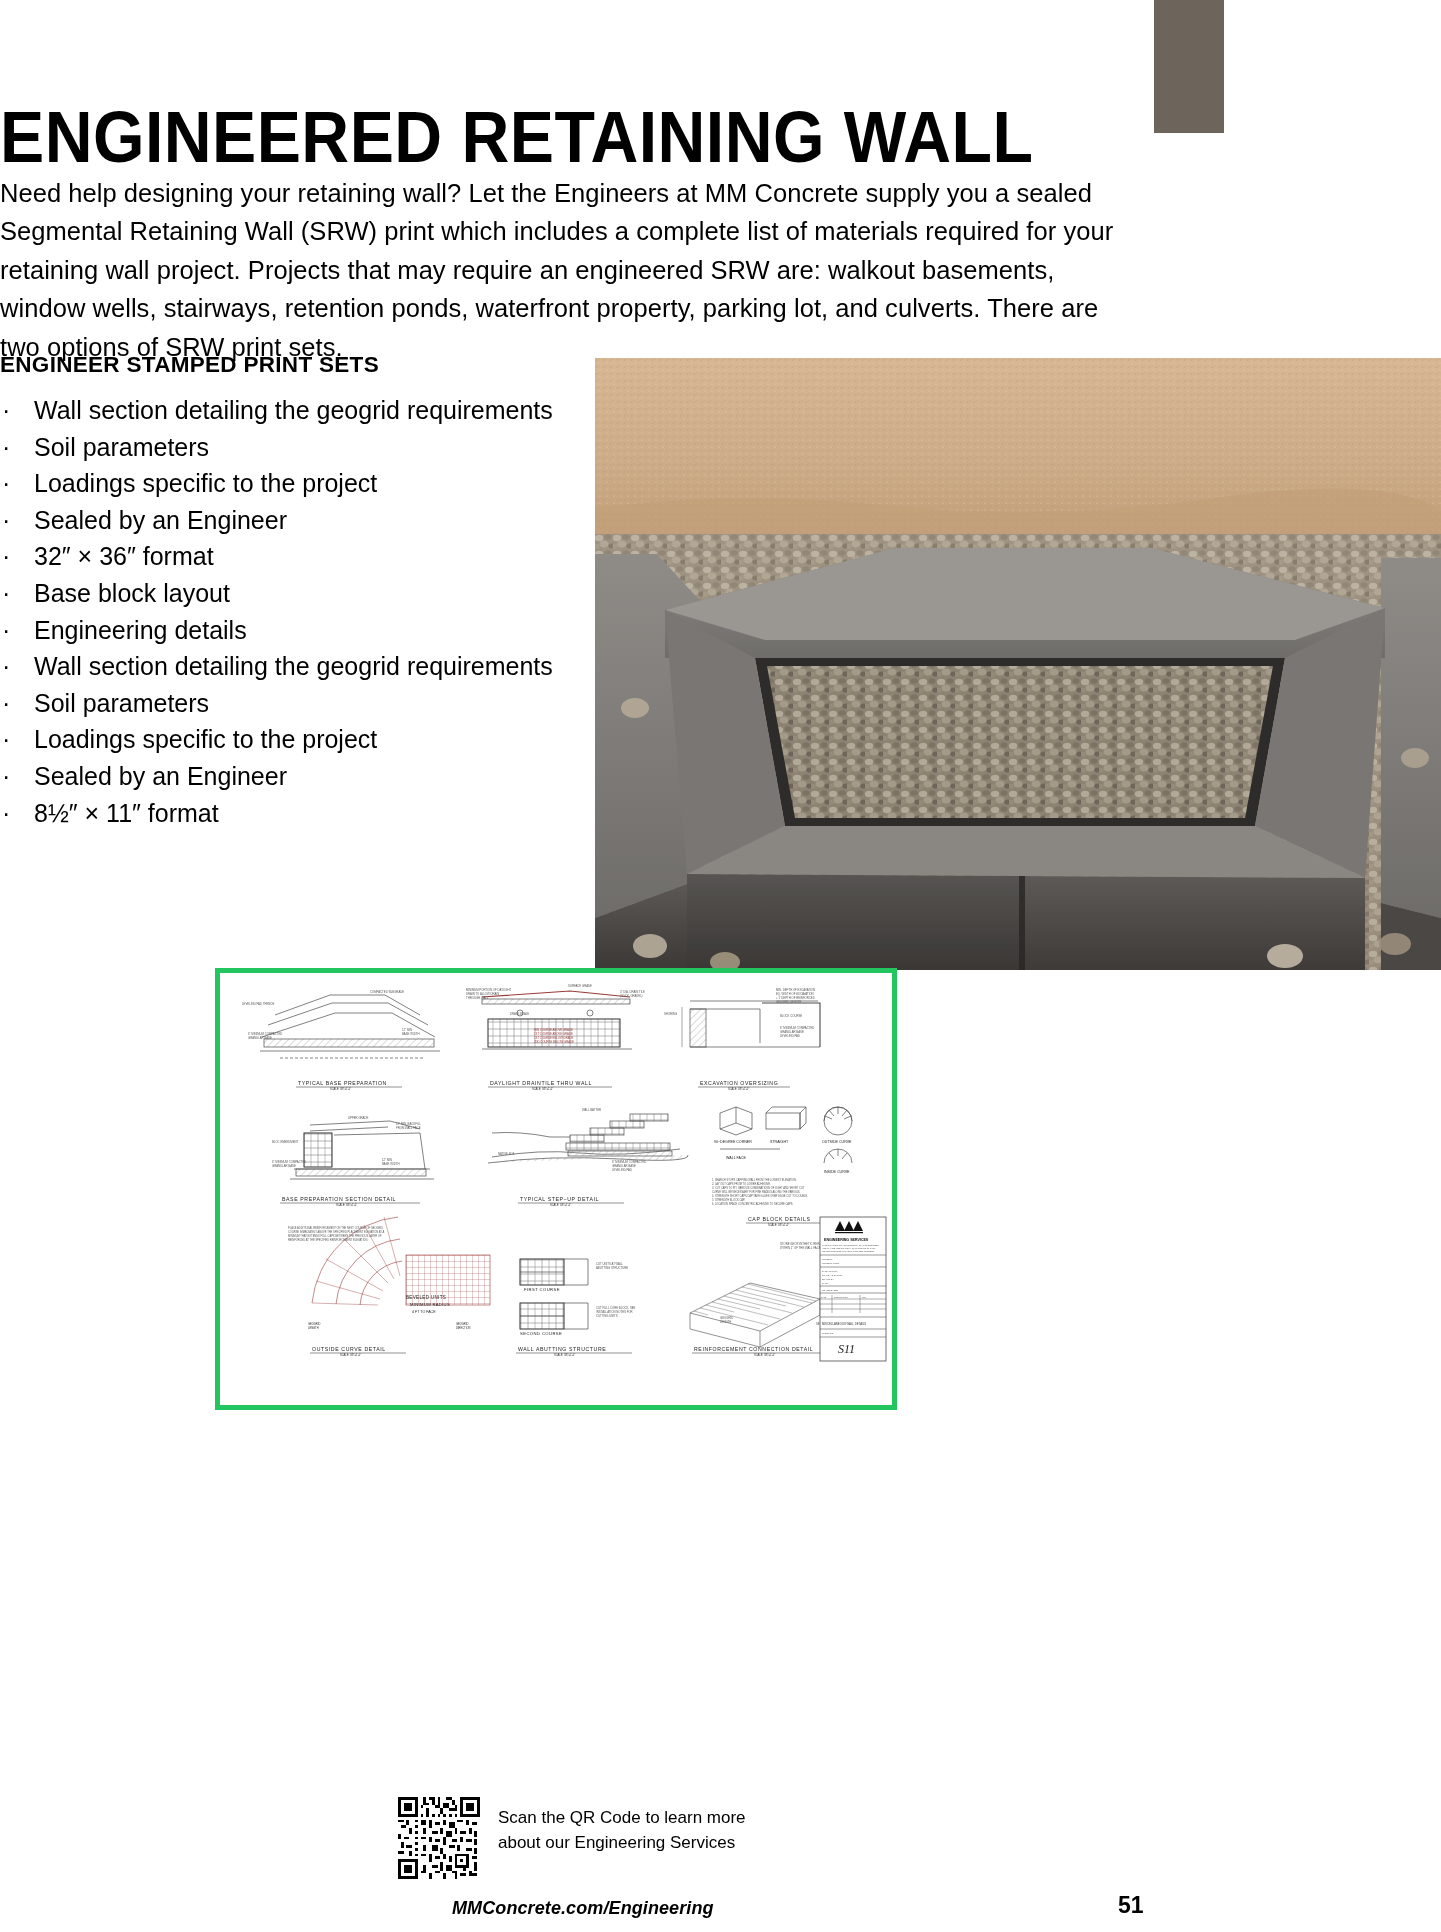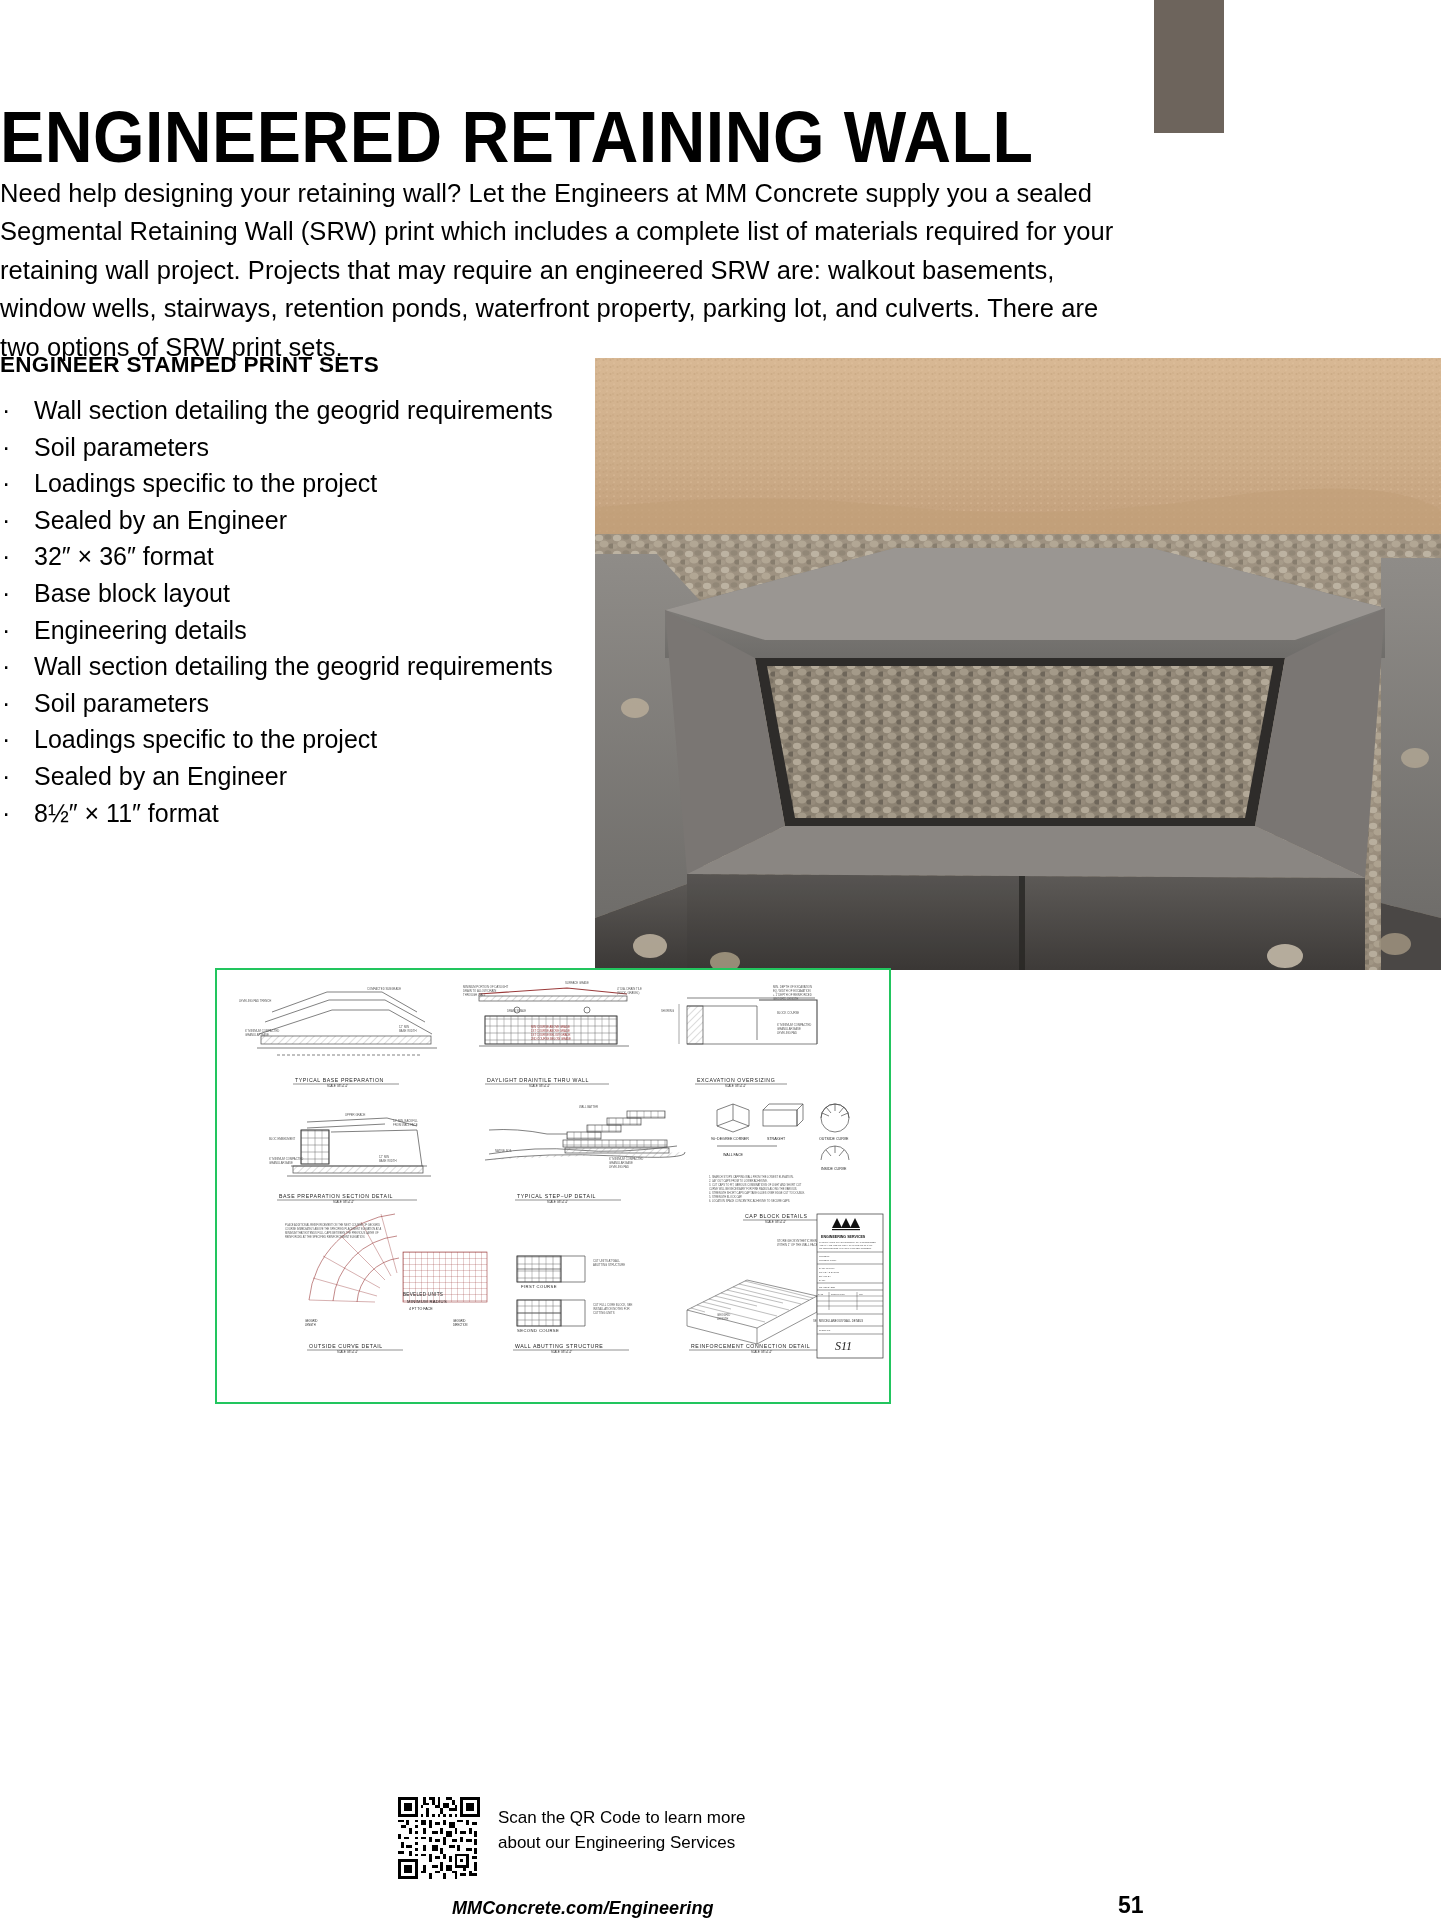--- a/index.html
+++ b/index.html
@@ -73,21 +73,21 @@
     width:846px; height:612px;
     overflow:hidden;
   }
   .photo svg { display:block; width:100%; height:100%; }
 
   
   .drawing {
     position:absolute; left:215px; top:968px;
     width:672px; height:432px;
     background:#ffffff;
-    border:2px solid #22c55e;
+    border:5px solid #22c55e;
     overflow:hidden;
   }
   .drawing svg { display:block; width:100%; height:100%; }
 
   
   .qr-area { position:absolute; left:398px; top:1797px; width:740px; height:98px; }
   .qr-code { position:absolute; left:0; top:0; width:82px; height:82px; }
   .qr-code svg { display:block; width:82px; height:82px; }
   .qr-text {
     position:absolute; left:100px; top:8px;

